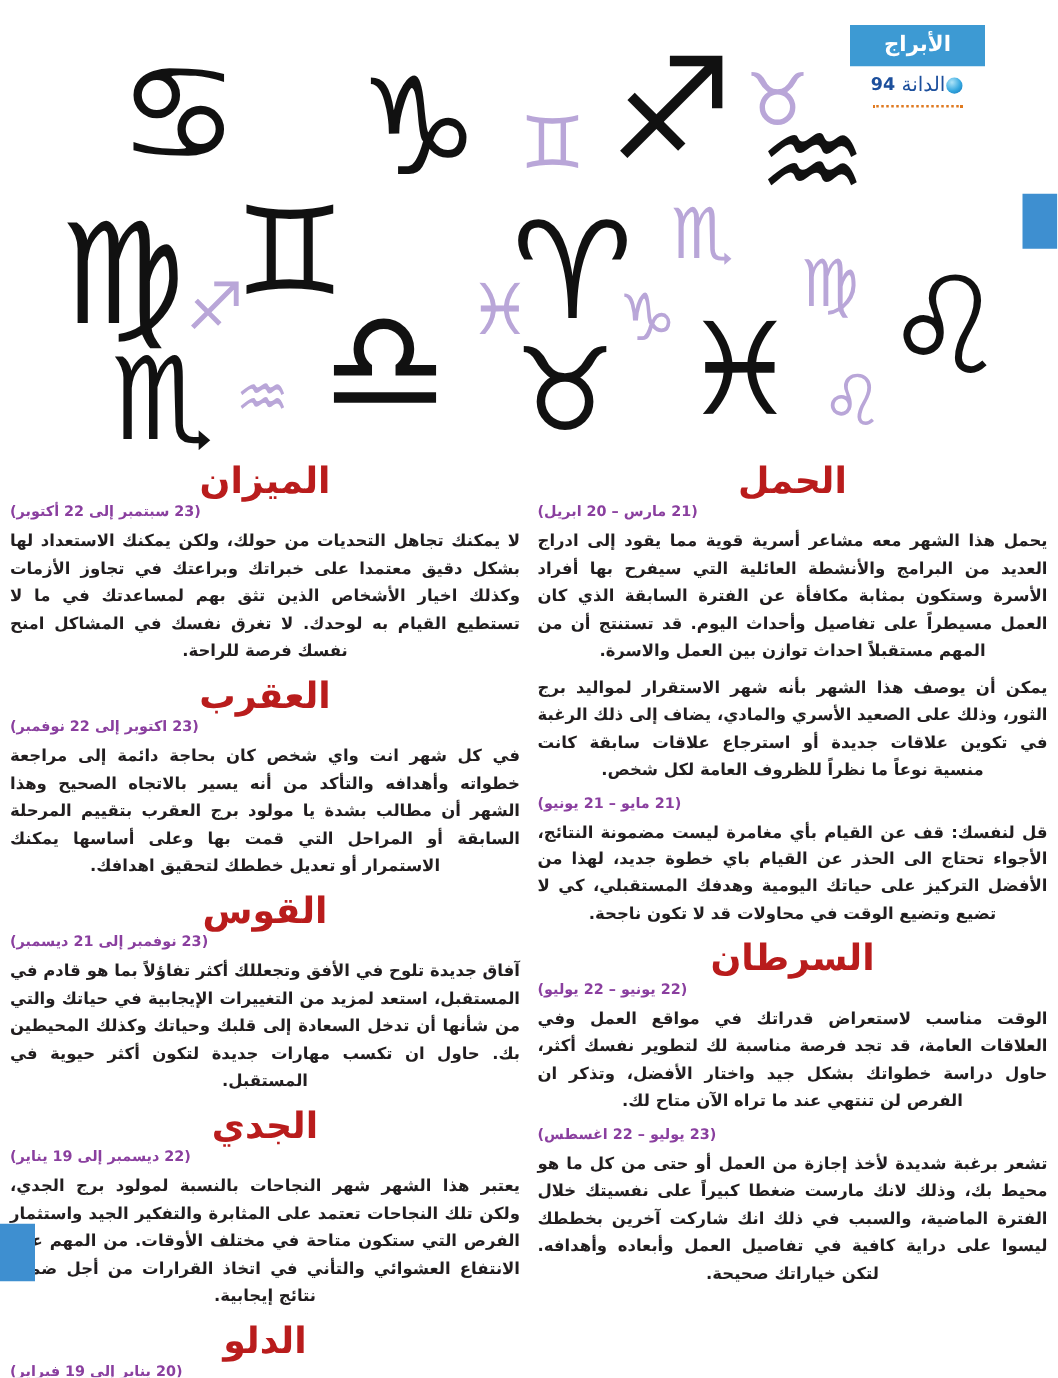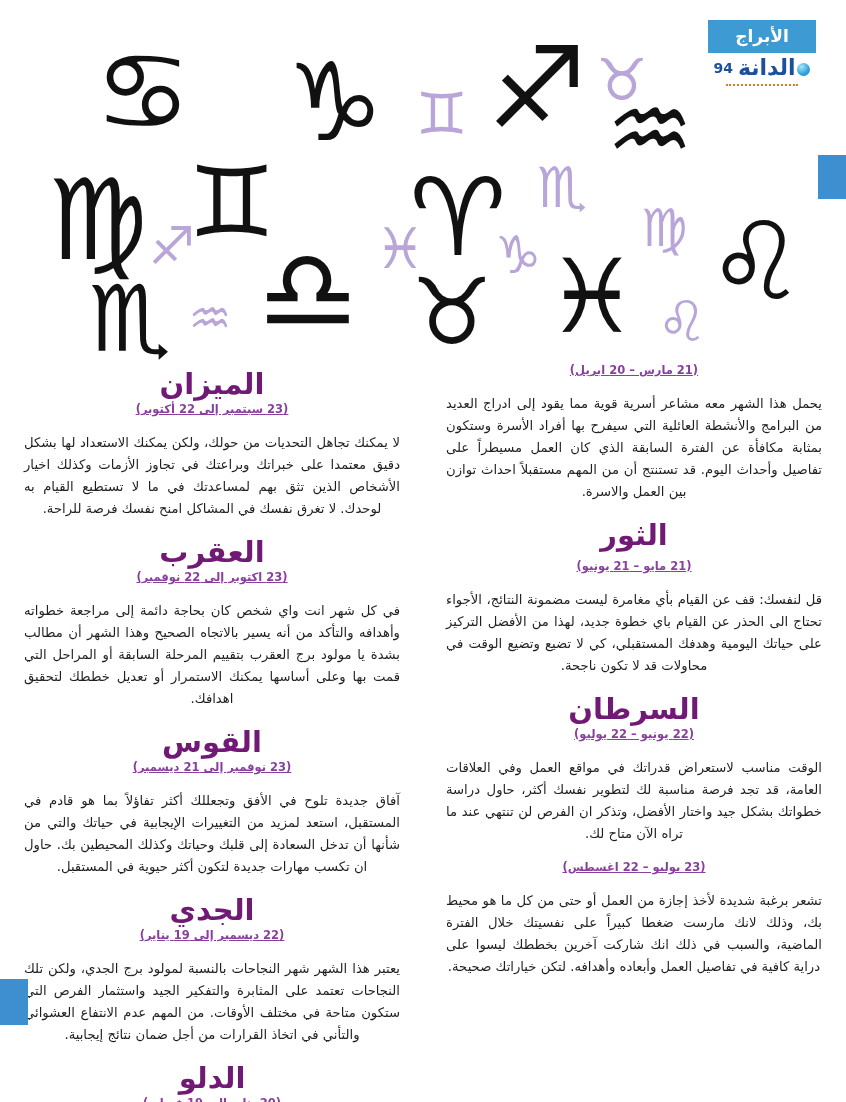--- a/index.html
+++ b/index.html
@@ -7,33 +7,33 @@
     position:relative;
     width:846px;height:1102px;
     margin:0 auto;
     background:#ffffff;
     overflow:hidden;
     font-family:"DejaVu Sans",sans-serif;
     direction:rtl;
   }
 
   
-  .header{position:absolute;top:20px;left:708px;width:108px;text-align:center;}
+  .header{position:absolute;top:20px;left:680px;width:108px;text-align:center;}
   .badge{
     background:#3d9ad3;color:#ffffff;
     font-weight:bold;font-size:17px;
     height:33px;line-height:33px;
     width:108px;text-align:center;
   }
   .logo-row{
     display:flex;direction:rtl;justify-content:center;align-items:center;
     gap:5px;margin-top:3px;
   }
   .logo-name{
-    color:#1c4f9c;font-weight:bold;font-size:22px;line-height:24px;
+    color:#1c4f9c;font-weight:normal;font-size:16px;line-height:24px;
     position:relative;letter-spacing:-1px;
   }
   .logo-globe{
     display:inline-block;width:13px;height:13px;border-radius:50%;
     background:radial-gradient(circle at 35% 30%, #aee4f8 0%, #35a8e0 55%, #1470b4 100%);
     vertical-align:middle;margin:0 1px;
   }
   .logo-issue{color:#1c4f9c;font-weight:bold;font-size:14px;direction:ltr;}
   .logo-caption{
     margin:1px auto 0;width:72px;height:3px;
@@ -51,28 +51,28 @@
 
   
   .columns{
     position:absolute;top:362px;right:8px;left:8px;
     display:flex;direction:rtl;gap:14px;
   }
   .col{width:408px;}
   .sign-section{margin-bottom:7px;}
   .sign-title{
     margin:6px 0 0;text-align:center;
-    color:#701a75;font-size:29px;font-weight:bold;line-height:1.15;
+    color:#b91c1c;font-size:29px;font-weight:bold;line-height:1.15;
   }
   .sign-date{
-    text-align:center;color:#8a3f9f;font-weight:bold;
-    font-size:11.5px;margin:1px 0 7px;text-decoration:underline;
+    text-align:left;color:#8a3f9f;font-weight:bold;
+    font-size:11.5px;margin:1px 0 7px;
   }
   .sign-body{
-    margin:16px;color:#221e1f;font-weight:normal;
+    margin:0;color:#221e1f;font-weight:bold;
     font-size:13.2px;line-height:1.66;
     text-align:justify;text-align-last:center;
   }
 
   
   .edge-square{position:absolute;background:#3e8fd0;}
   .edge-square.right{top:155px;left:818px;width:28px;height:44px;}
   .edge-square.left{top:979px;left:0;width:28px;height:46px;}
 </style>
 </head>
@@ -109,26 +109,27 @@
     <div class="logo-row">
       <span class="logo-name"><span class="logo-globe"></span><span>الدانة</span></span>
       <span class="logo-issue">94</span>
     </div>
     <div class="logo-caption"></div>
   </div>
 
   <main class="columns">
     <section class="col">
   <div class="sign-section">
+    <h2 class="sign-title">الحمل</h2>
     <div class="sign-date">(21 مارس – 20 ابريل)</div>
     <p class="sign-body">يحمل هذا الشهر معه مشاعر أسرية قوية مما يقود إلى ادراج العديد من البرامج والأنشطة العائلية التي سيفرح بها أفراد الأسرة وستكون بمثابة مكافأة عن الفترة السابقة الذي كان العمل مسيطراً على تفاصيل وأحداث اليوم. قد تستنتج أن من المهم مستقبلاً احداث توازن بين العمل والاسرة.</p>
   </div>
 
   <div class="sign-section">
-    <h2 class="sign-title">الثور</h2>
+    <p class="sign-body">يمكن أن يوصف هذا الشهر بأنه شهر الاستقرار لمواليد برج الثور، وذلك على الصعيد الأسري والمادي، يضاف إلى ذلك الرغبة في تكوين علاقات جديدة أو استرجاع علاقات سابقة كانت منسية نوعاً ما نظراً للظروف العامة لكل شخص.</p>
   </div>
 
   <div class="sign-section">
     <div class="sign-date">(21 مايو – 21 يونيو)</div>
     <p class="sign-body">قل لنفسك: قف عن القيام بأي مغامرة ليست مضمونة النتائج، الأجواء تحتاج الى الحذر عن القيام باي خطوة جديد، لهذا من الأفضل التركيز على حياتك اليومية وهدفك المستقبلي، كي لا تضيع وتضيع الوقت في محاولات قد لا تكون ناجحة.</p>
   </div>
 
   <div class="sign-section">
     <h2 class="sign-title">السرطان</h2>
     <div class="sign-date">(22 يونيو – 22 يوليو)</div>

